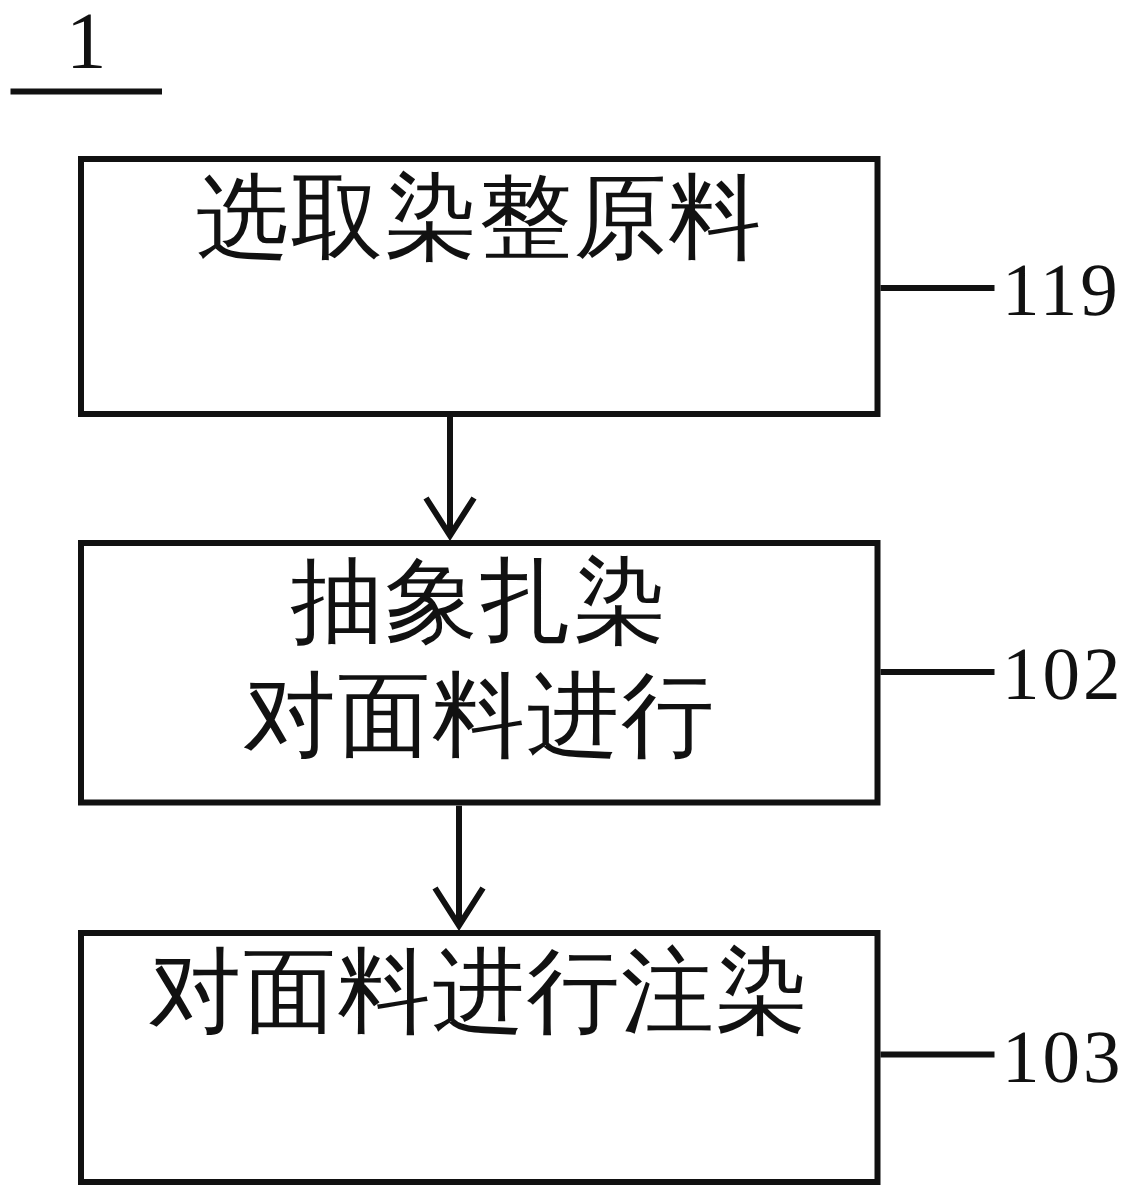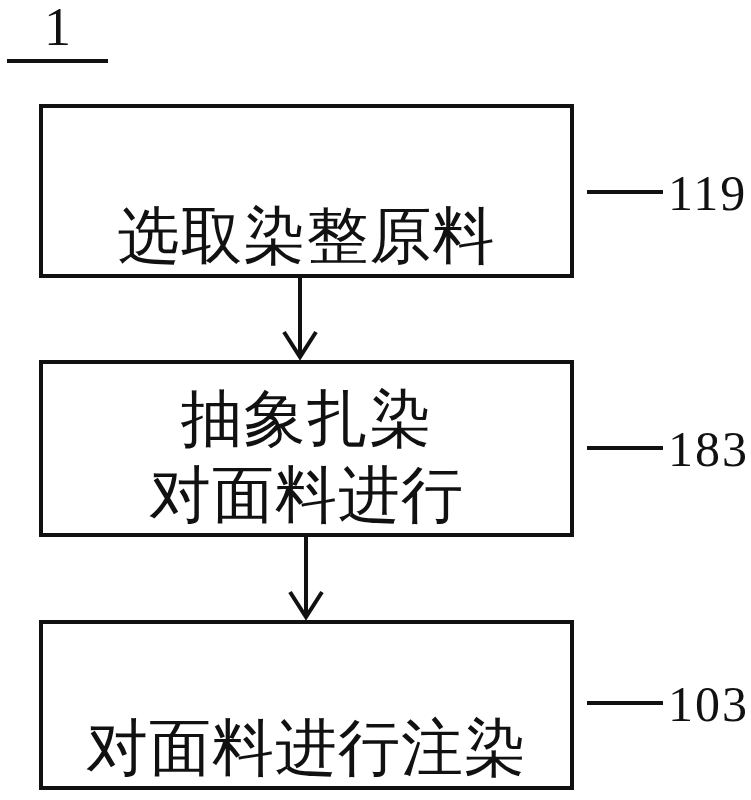--- a/index.html
+++ b/index.html
@@ -24,28 +24,28 @@
     height: 59px;
     border-bottom: 4px solid #111111;
     display: flex;
     justify-content: center;
     align-items: flex-start;
     font-size: 54px;
     line-height: 1.0;
   }
   .box {
     position: absolute;
-    left: 39px;
+    left: 52px;
     width: 535px;
     border: 4px solid #111111;
     box-sizing: border-box;
     background: #ffffff;
     display: flex;
     flex-direction: column;
-    justify-content: flex-end;
+    justify-content: flex-start;
     align-items: center;
     text-align: center;
     font-size: 62px;
     line-height: 76px;
     letter-spacing: 1px;
   }
   .box1 { top: 104px; height: 174px; }
   .box2 { top: 360px; height: 177px; }
   .box3 { top: 620px; height: 170px; }
   .arrow {
@@ -104,18 +104,18 @@
   </svg>
 
   <div class="box box3">
     <span class="box-text">对面料进行注染</span>
   </div>
 
   <div class="conn conn1"></div>
   <div class="ref ref1">119</div>
 
   <div class="conn conn2"></div>
-  <div class="ref ref2">183</div>
+  <div class="ref ref2">102</div>
 
   <div class="conn conn3"></div>
   <div class="ref ref3">103</div>
 
 </div>
 
 </body></html>

